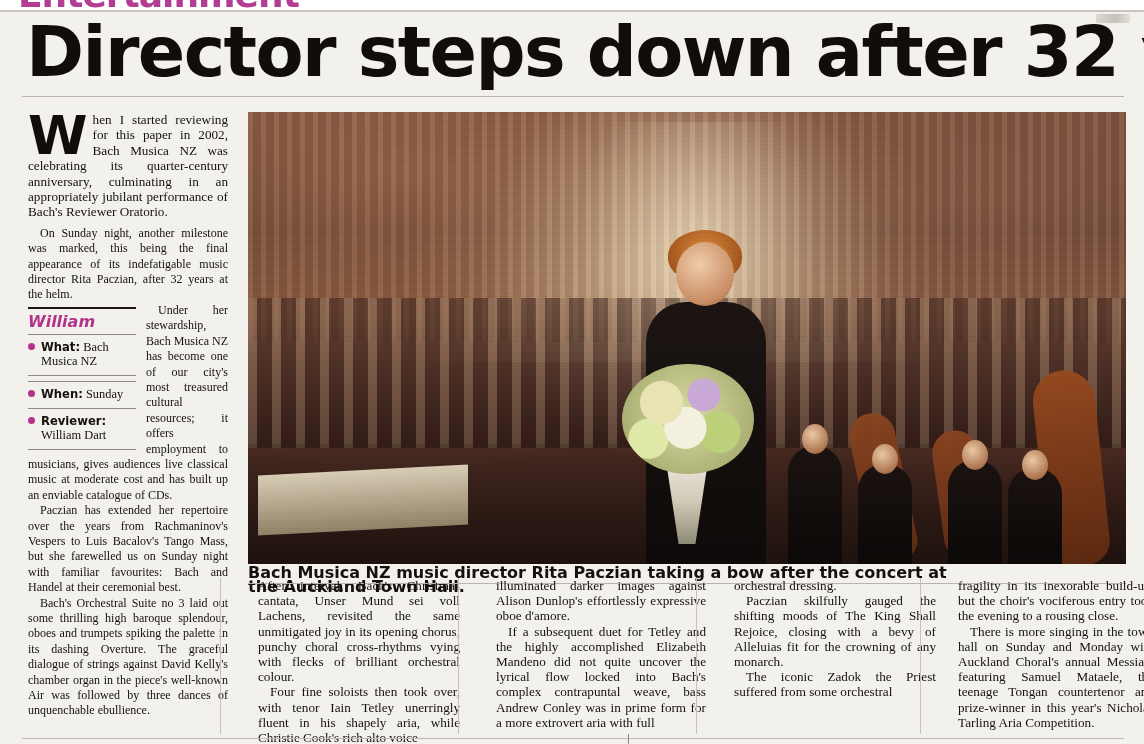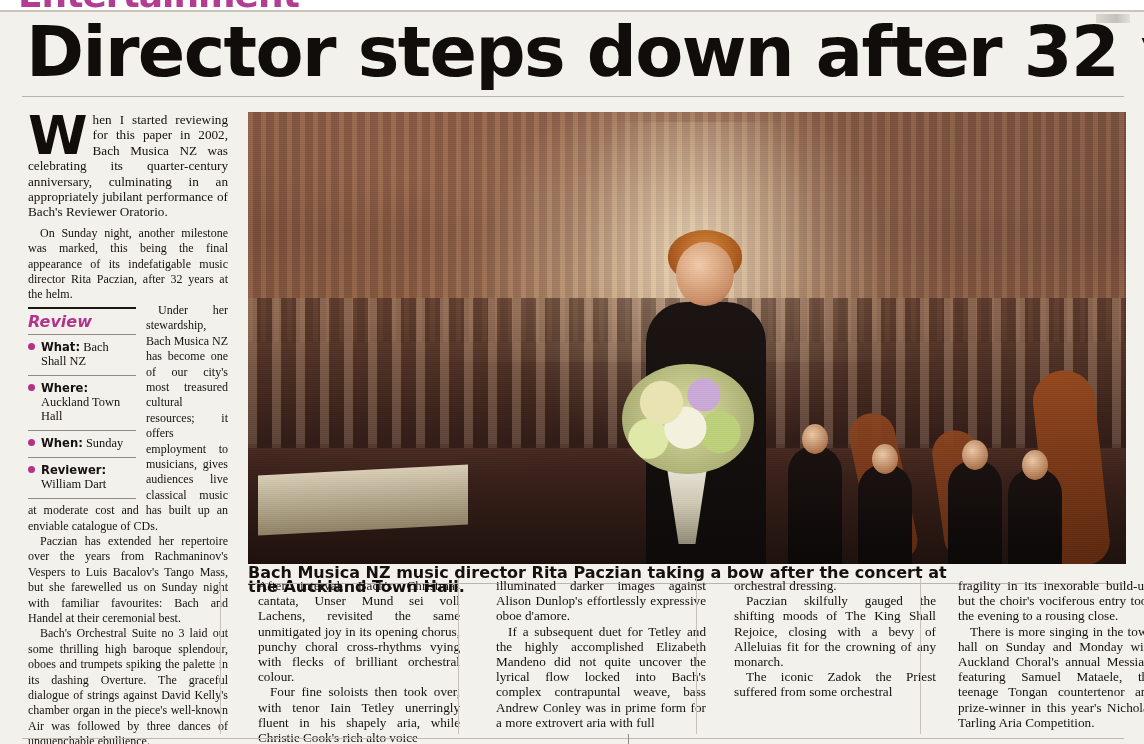--- a/index.html
+++ b/index.html
@@ -394,35 +394,30 @@
   <div class="col-left">
 
     <p class="dropcap-para">
       <span class="dropcap">W</span><span>hen I started reviewing for this paper in 2002, Bach Musica NZ was celebrating its quarter-century anniversary, culminating in an appropriately jubilant performance of Bach's Reviewer Oratorio.</span>
     </p>
 
     <p class="body-para">On Sunday night, another milestone was marked, this being the final appearance of its indefatigable music director Rita Paczian, after 32 years at the helm.</p>
 
     <div class="review-box">
       <div class="review-rule-top"></div>
-      <div class="review-title">Review</div>
+      <div class="review-title">William</div>
       <div class="review-rule-thin"></div>
 
       <div class="review-item">
         <span class="bullet"></span>
         <b>What:</b>
-        <span>Bach Shall NZ</span>
+        <span>Bach Musica NZ</span>
       </div>
       <div class="review-rule-thin"></div>
 
-      <div class="review-item">
-        <span class="bullet"></span>
-        <b>Where:</b>
-        <span>Auckland Town Hall</span>
-      </div>
       <div class="review-rule-thin"></div>
 
       <div class="review-item">
         <span class="bullet"></span>
         <b>When:</b>
         <span>Sunday</span>
       </div>
       <div class="review-rule-thin"></div>
 
       <div class="review-item">

